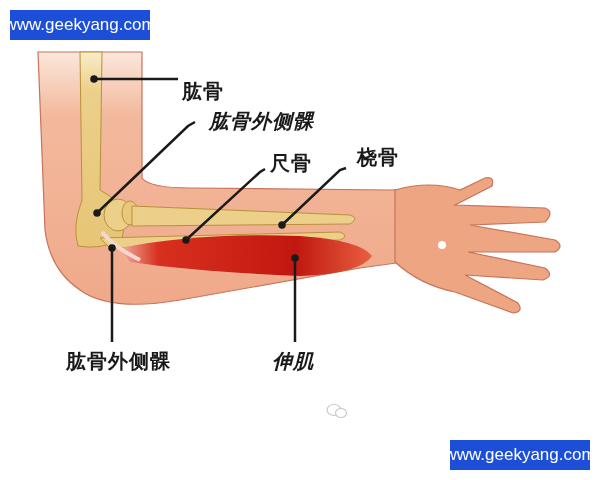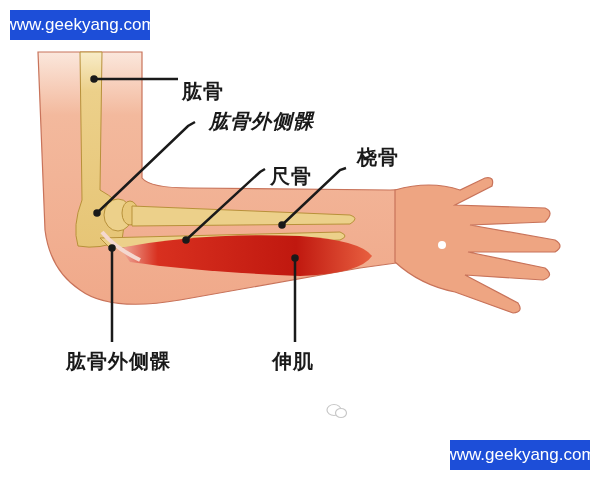--- a/index.html
+++ b/index.html
@@ -79,24 +79,24 @@
     <circle cx="282" cy="225" r="2.5" fill="#1a1a1a"></circle>
     <polyline points="112,248 112,342"></polyline>
     <circle cx="112" cy="248" r="2.5" fill="#1a1a1a"></circle>
     <polyline points="295,258 295,342"></polyline>
     <circle cx="295" cy="258" r="2.5" fill="#1a1a1a"></circle>
   </g>
 </svg>
 
 <div class="label" style="left:182px; top:78px;">肱骨</div>
 <div class="label" style="left:209px; top:108px;font-style:italic;">肱骨外侧髁</div>
-<div class="label" style="left:270px; top:150px;margin-top:13px;">尺骨</div>
+<div class="label" style="left:270px; top:150px;">尺骨</div>
 <div class="label" style="left:357px; top:144px;">桡骨</div>
 <div class="label" style="left:66px; top:348px;">肱骨外侧髁</div>
-<div class="label" style="left:272px; top:348px;">伸肌</div>
+<div class="label" style="left:272px; top:348px;font-style:italic;">伸肌</div>
 
 <div class="credit">
   <svg width="22" height="16" viewBox="0 0 22 16">
     <ellipse cx="8" cy="7" rx="7" ry="5.5" fill="none" stroke="#c8c8c8" stroke-width="1.2"></ellipse>
     <ellipse cx="15" cy="10" rx="5.5" ry="4.5" fill="#fff" stroke="#c8c8c8" stroke-width="1.2"></ellipse>
   </svg>
 </div>
 
 <div id="wm-top" class="watermark-box">www.geekyang.com</div>
 <div id="wm-bottom" class="watermark-box">www.geekyang.com</div>

